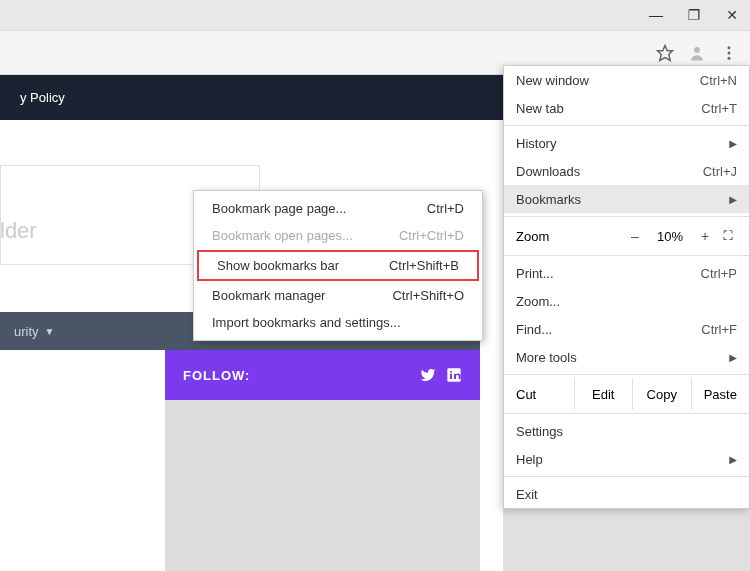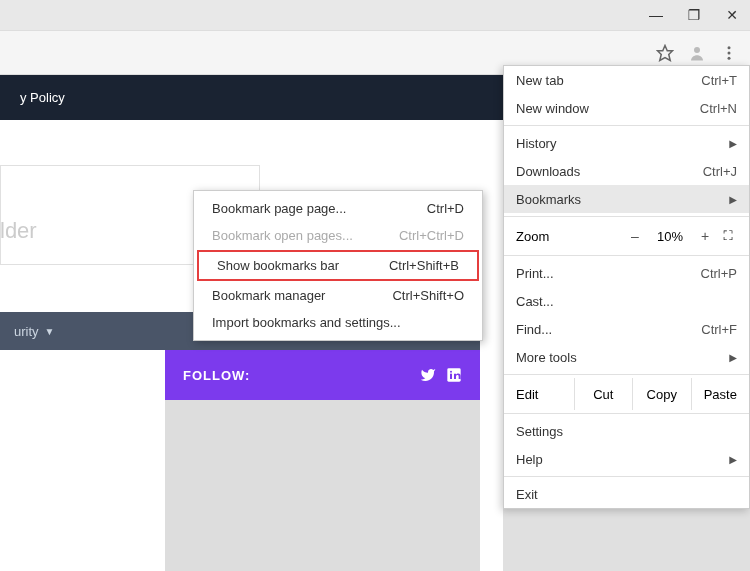--- a/index.html
+++ b/index.html
@@ -46,26 +46,26 @@
         <rect x="6" y="10" width="3" height="8" fill="#7c3aed"></rect>
         <circle cx="7.5" cy="7" r="1.5" fill="#7c3aed"></circle>
         <path d="M12 10h3v1.5c.5-1 2-1.8 3.5-1.8 2.5 0 3.5 1.5 3.5 4v4.3h-3v-4c0-1-.5-2-1.8-2s-2.2 1-2.2 2.2V18h-3z" fill="#7c3aed"></path>
       </svg>
     </div>
   </div>
 <div class="gb"></div>
 <div class="gs"></div>
 <div class="menu">
 <div class="mi">
+      <span>New window</span>
+      <span class="sc">Ctrl+N</span>
+    </div>
+<div class="mi">
       <span>New tab</span>
       <span class="sc">Ctrl+T</span>
-    </div>
-<div class="mi">
-      <span>New window</span>
-      <span class="sc">Ctrl+N</span>
     </div>
 <div class="sep"></div>
 <div class="mi">
       <span>History</span>
       <span class="ar">▶</span>
     </div>
 <div class="mi">
       <span>Downloads</span>
       <span class="sc">Ctrl+J</span>
     </div>
@@ -80,34 +80,34 @@
       <span class="zv">10%</span>
       <span class="zb">+</span>
       <span class="fs">⛶</span>
     </div>
 <div class="sep"></div>
 <div class="mi">
       <span>Print...</span>
       <span class="sc">Ctrl+P</span>
     </div>
 <div class="mi">
-      <span>Cast...</span>
+      <span>Zoom...</span>
     </div>
 <div class="mi">
       <span>Find...</span>
       <span class="sc">Ctrl+F</span>
     </div>
 <div class="mi">
       <span>More tools</span>
       <span class="ar">▶</span>
     </div>
 <div class="sep"></div>
 <div class="er">
+      <div>Cut</div>
       <div>Edit</div>
-      <div>Cut</div>
       <div>Copy</div>
       <div>Paste</div>
     </div>
 <div class="sep"></div>
 <div class="mi">
       <span>Settings</span>
     </div>
 <div class="mi">
       <span>Help</span>
       <span class="ar">▶</span>

